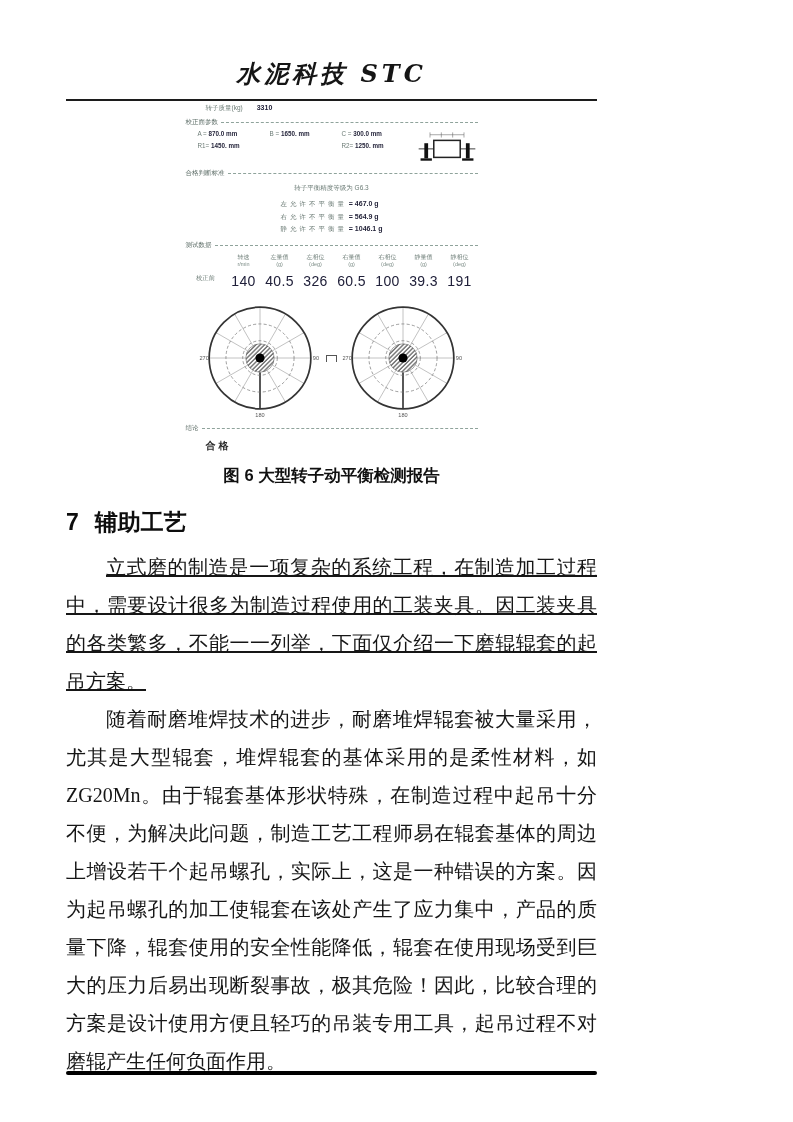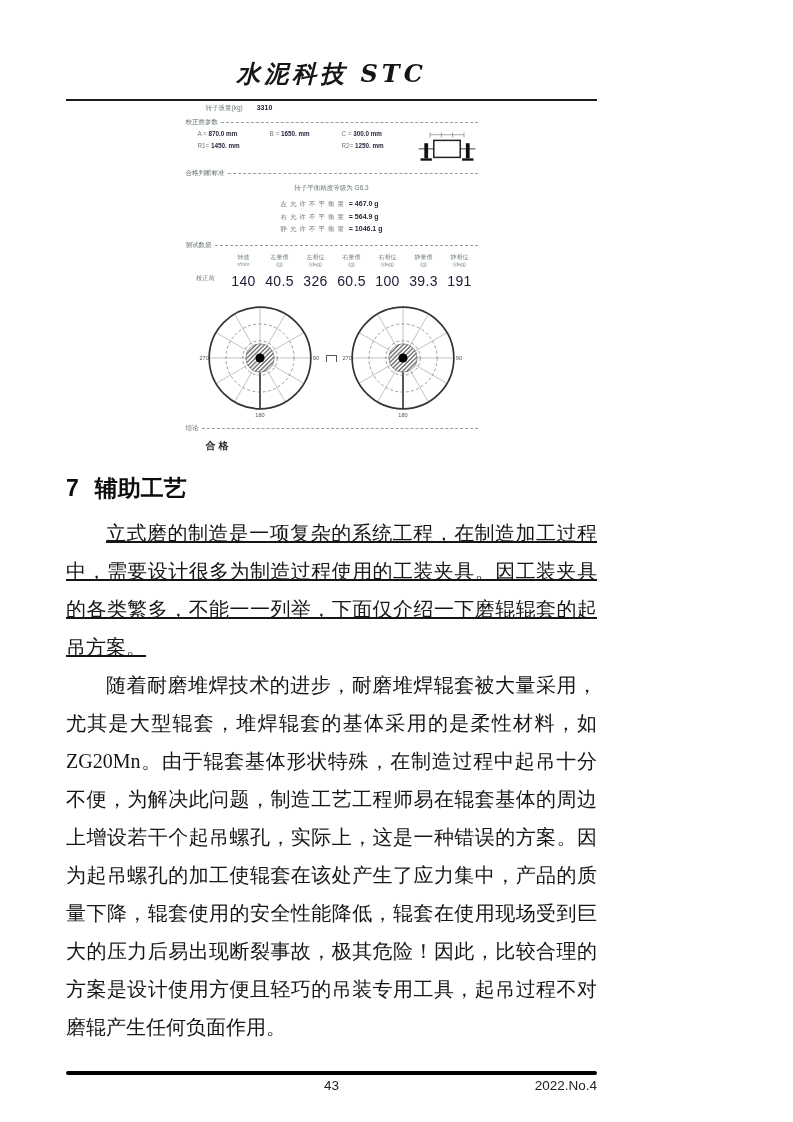--- a/index.html
+++ b/index.html
@@ -204,30 +204,27 @@
         </svg>
       </div>
 
       <div class="sec-rule">
         <span class="lbl">结论</span>
         <span class="dash"></span>
       </div>
       <div class="concl-val">合格</div>
     </div>
 
+    <div class="fig-caption">图 6 大型转子动平衡检测报告</div>
 
     <div class="sec-heading">
       <span>7</span>
       <span>辅助工艺</span>
     </div>
 
     <p class="body-par indent" style="margin-top:10px;text-decoration:underline;">立式磨的制造是一项复杂的系统工程，在制造加工过程中，需要设计很多为制造过程使用的工装夹具。因工装夹具的各类繁多，不能一一列举，下面仅介绍一下磨辊辊套的起吊方案。</p>
     <p class="body-par indent" style="margin-top:0;">随着耐磨堆焊技术的进步，耐磨堆焊辊套被大量采用，尤其是大型辊套，堆焊辊套的基体采用的是柔性材料，如 ZG20Mn。由于辊套基体形状特殊，在制造过程中起吊十分不便，为解决此问题，制造工艺工程师易在辊套基体的周边上增设若干个起吊螺孔，实际上，这是一种错误的方案。因为起吊螺孔的加工使辊套在该处产生了应力集中，产品的质量下降，辊套使用的安全性能降低，辊套在使用现场受到巨大的压力后易出现断裂事故，极其危险！因此，比较合理的方案是设计使用方便且轻巧的吊装专用工具，起吊过程不对磨辊产生任何负面作用。</p>
   </div>
 
   <div class="footer">
     <div class="footer-line"></div>
-    <div class="footer-row">
-      <div class="page-num">43</div>
-      <div class="issue">2022.No.4</div>
-    </div>
   </div>
 </div>
 
 </body></html>

